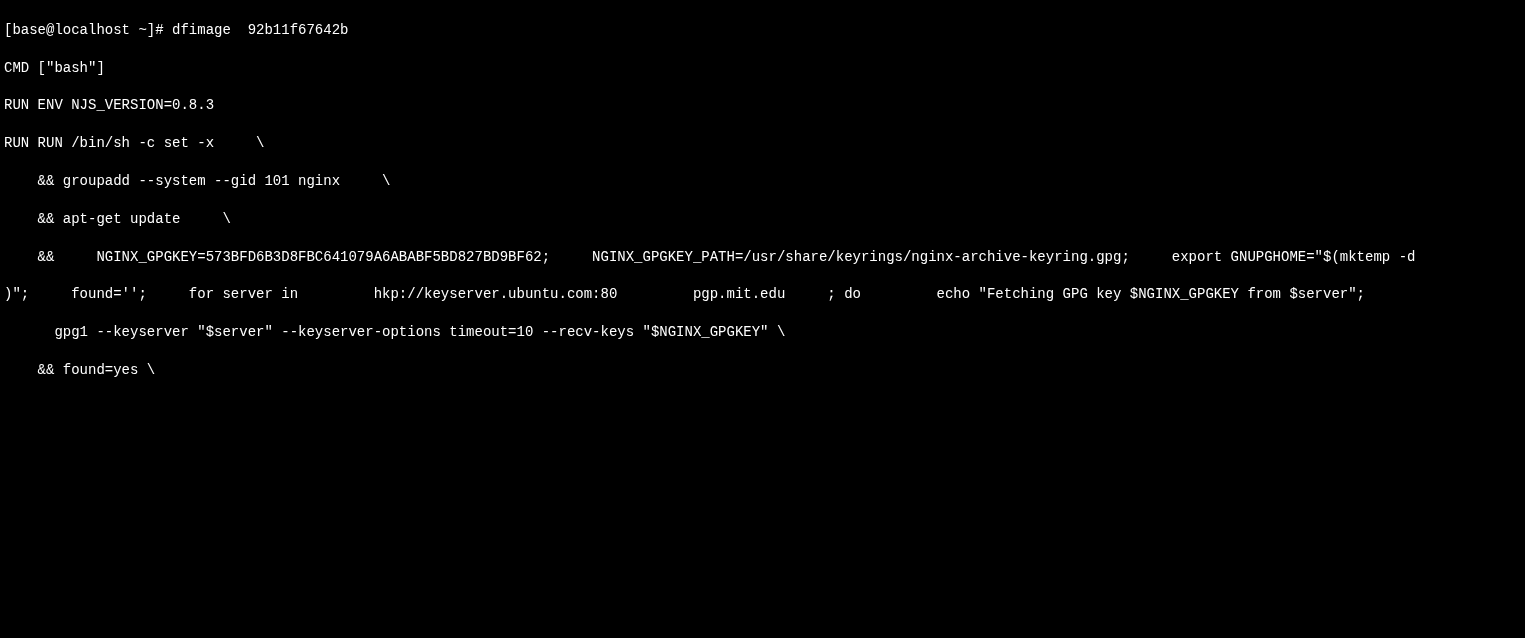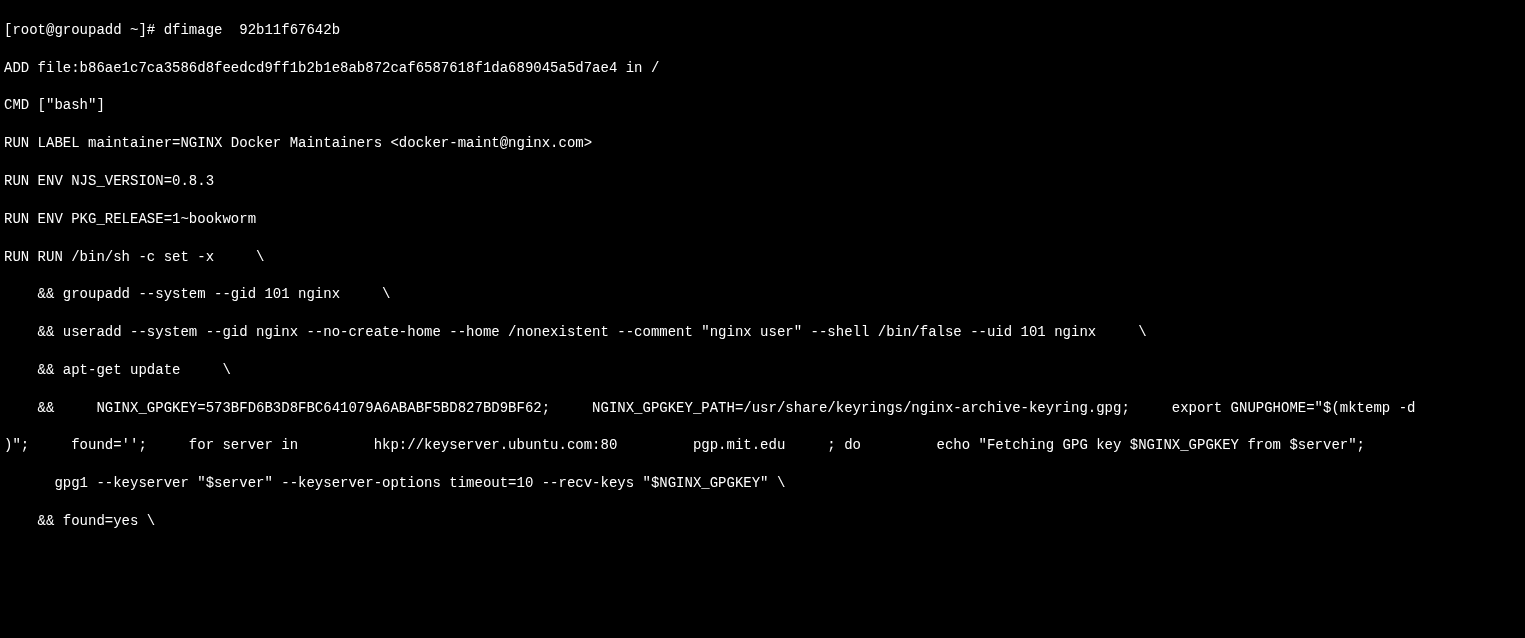--- a/index.html
+++ b/index.html
@@ -17,29 +17,25 @@
   .terminal {
     padding: 2px 4px;
     white-space: pre;
     position: relative;
   }
 </style>
 </head>
 <body>
 
 <div class="terminal">
-<div>[root@groupadd ~]# dfimage  92b11f67642b</div>
-<div>ADD file:b86ae1c7ca3586d8feedcd9ff1b2b1e8ab872caf6587618f1da689045a5d7ae4 in /</div>
+<div>[base@localhost ~]# dfimage  92b11f67642b</div>
 <div>CMD ["bash"]</div>
-<div>RUN LABEL maintainer=NGINX Docker Maintainers &lt;docker-maint@nginx.com&gt;</div>
 <div>RUN ENV NJS_VERSION=0.8.3</div>
-<div>RUN ENV PKG_RELEASE=1~bookworm</div>
 <div>RUN RUN /bin/sh -c set -x     \</div>
 <div>    &amp;&amp; groupadd --system --gid 101 nginx     \</div>
-<div>    &amp;&amp; useradd --system --gid nginx --no-create-home --home /nonexistent --comment "nginx user" --shell /bin/false --uid 101 nginx     \</div>
 <div>    &amp;&amp; apt-get update     \</div>
 <div>    &amp;&amp;     NGINX_GPGKEY=573BFD6B3D8FBC641079A6ABABF5BD827BD9BF62;     NGINX_GPGKEY_PATH=/usr/share/keyrings/nginx-archive-keyring.gpg;     export GNUPGHOME="$(mktemp -d</div>
 <div>)";     found='';     for server in         hkp://keyserver.ubuntu.com:80         pgp.mit.edu     ; do         echo "Fetching GPG key $NGINX_GPGKEY from $server";   </div>
 <div>      gpg1 --keyserver "$server" --keyserver-options timeout=10 --recv-keys "$NGINX_GPGKEY" \</div>
 <div>    &amp;&amp; found=yes \</div>
 
 
 
 
 

